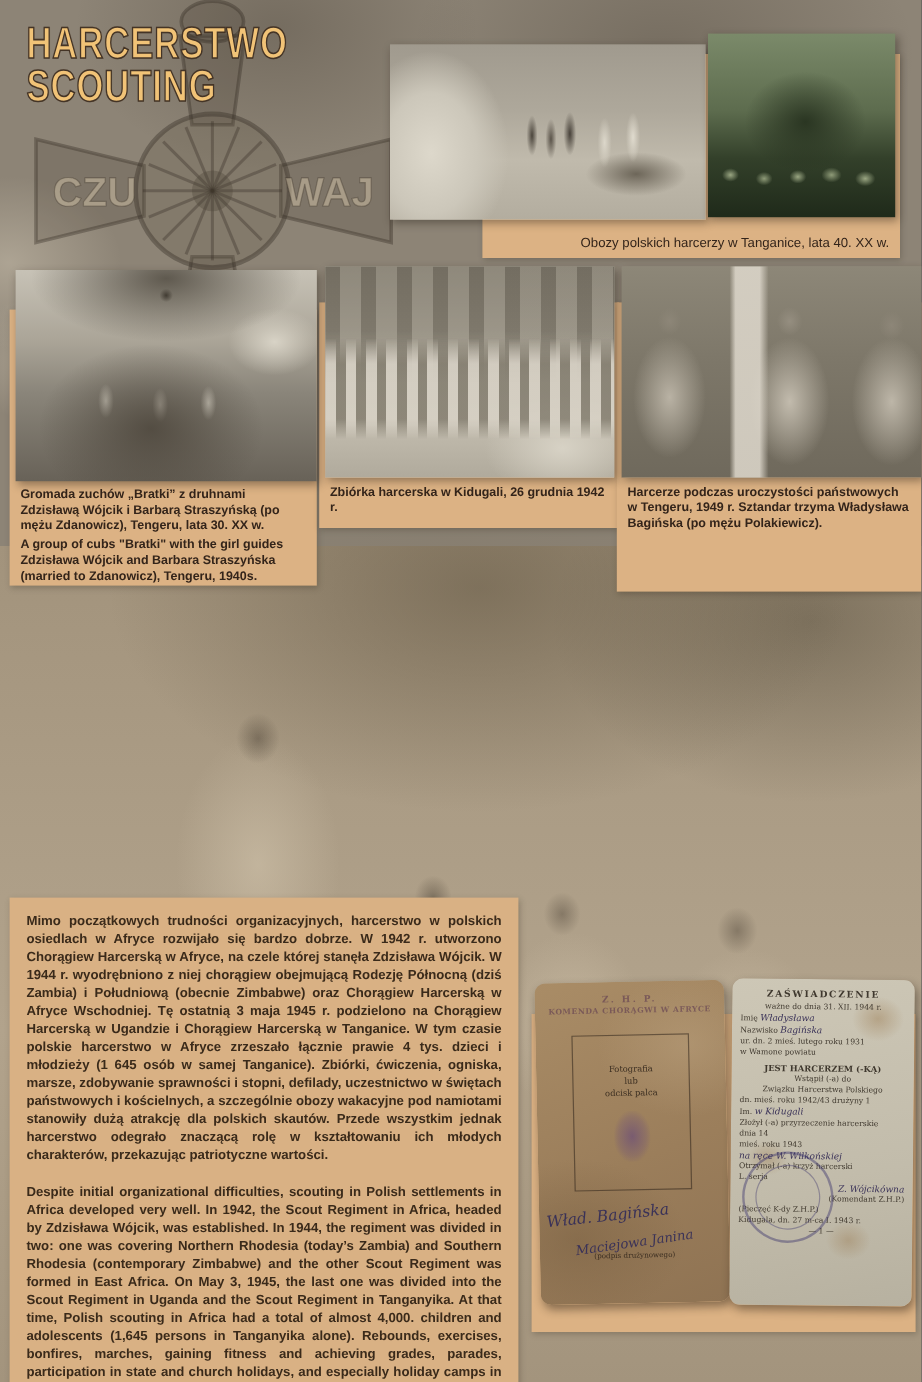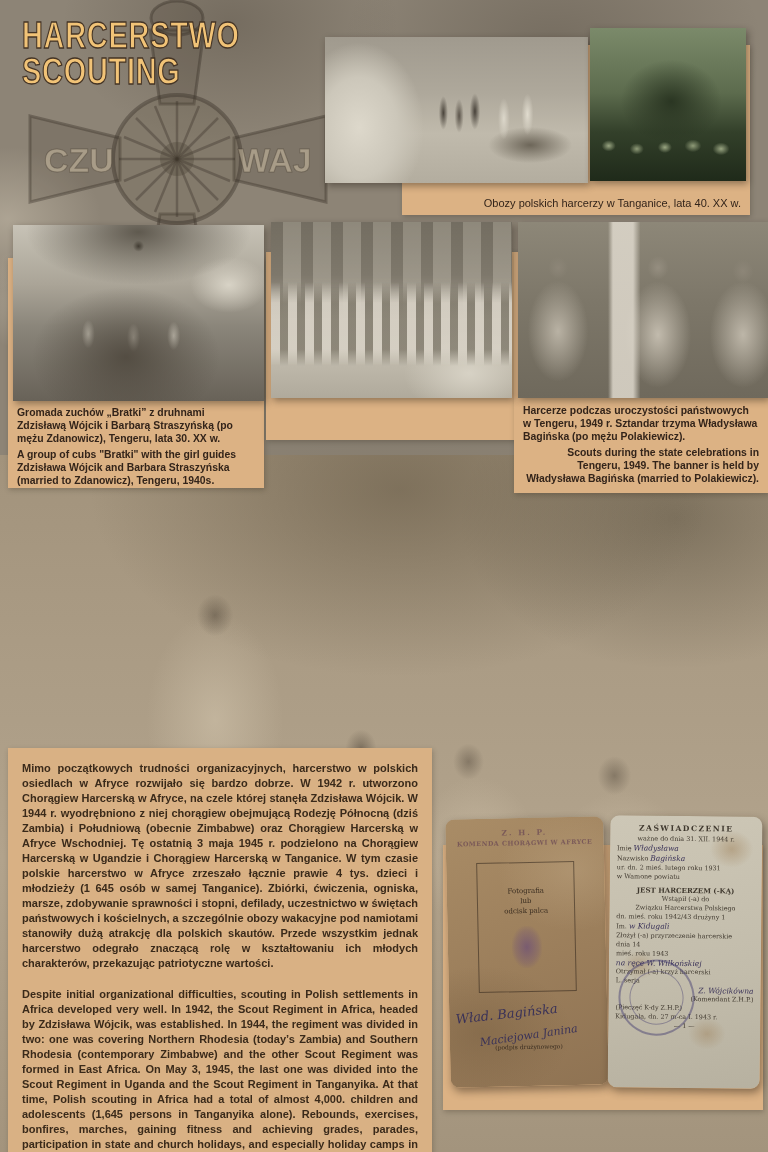--- a/index.html
+++ b/index.html
@@ -195,26 +195,26 @@
   <div class="photo photoB"></div>
 
   <div class="card card1">
     <div class="cap">
       <div class="pl">Gromada zuchów „Bratki” z druhnami Zdzisławą Wójcik i Barbarą Straszyńską (po mężu Zdanowicz), Tengeru, lata 30. XX w.</div>
       <div class="en">A group of cubs "Bratki" with the girl guides Zdzisława Wójcik and Barbara Straszyńska (married to Zdanowicz), Tengeru, 1940s.</div>
     </div>
   </div>
   <div class="card card2">
     <div class="cap">
+      <div class="pl">Zbiórka harcerska w Kidugali, 26 grudnia 1942 r.</div>
     </div>
   </div>
   <div class="card card3">
     <div class="cap">
       <div class="pl">Harcerze podczas uroczystości państwowych w Tengeru, 1949 r. Sztandar trzyma Władysława Bagińska (po mężu Polakiewicz).</div>
-      <div class="en">Scouts during the state celebrations in Tengeru, 1949. The banner is held by Władysława Bagińska (married to Polakiewicz).</div>
     </div>
   </div>
   <div class="photo photo1"></div>
   <div class="photo photo2">
     <div class="trees"></div>
     <div class="band"></div>
   </div>
   <div class="photo photo3"></div>
 
   <div class="tanpanel text-panel">

